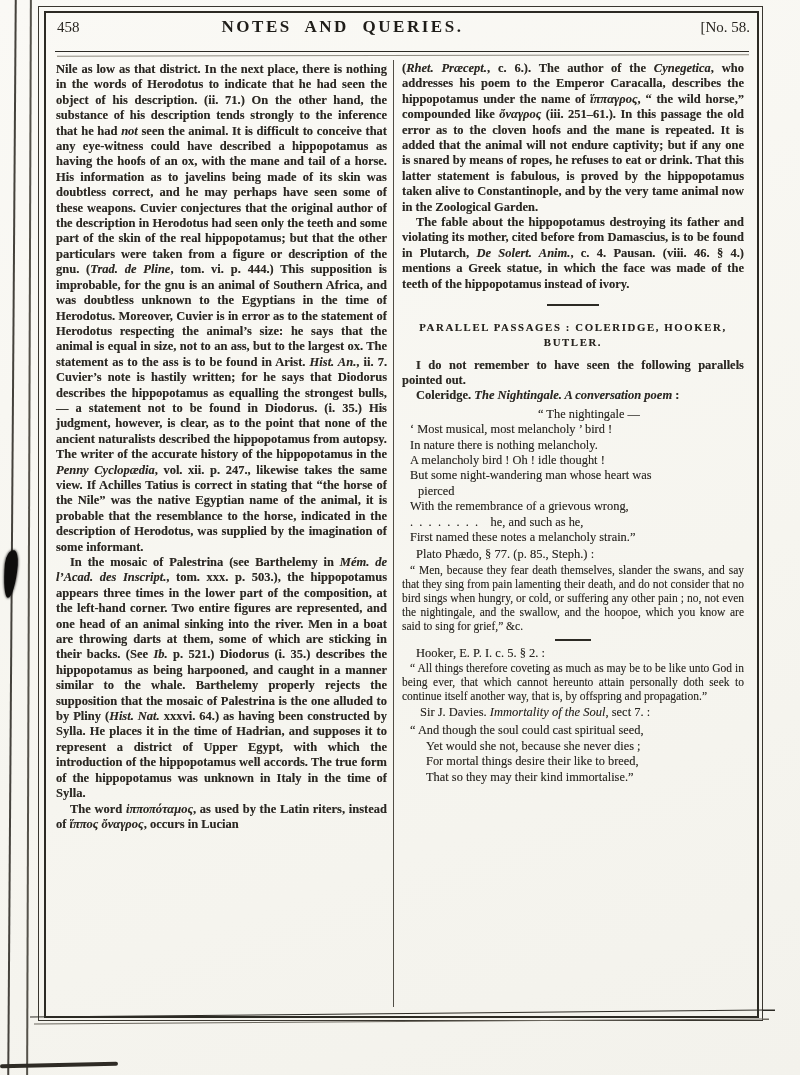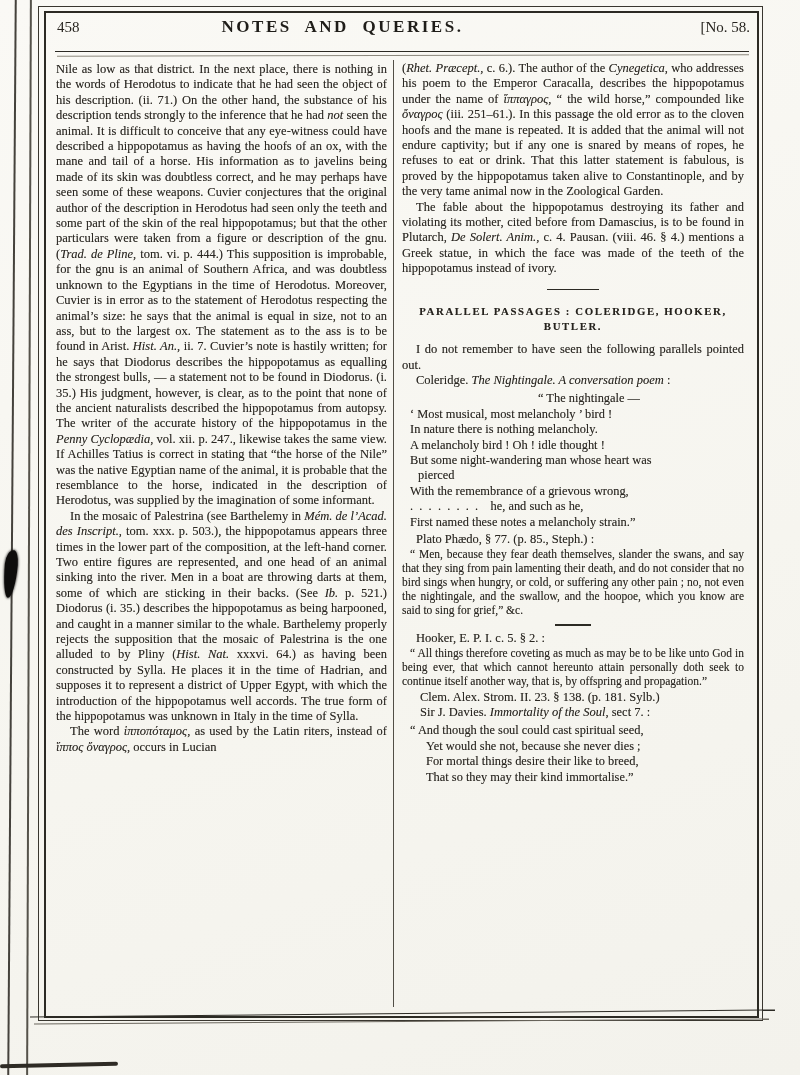--- a/index.html
+++ b/index.html
@@ -24,21 +24,21 @@
   .page-number{position:absolute;left:57px;top:19px;font-size:15px;color:#27241f;}
   .journal-title{position:absolute;left:0;top:17px;width:685px;text-align:center;font-size:17px;font-weight:bold;letter-spacing:2.5px;word-spacing:7px;color:#1f1d19;}
   .issue-number{position:absolute;right:50px;top:19px;font-size:15px;color:#27241f;}
   .header-rule{position:absolute;left:55px;top:51px;width:694px;height:1px;background:#2c2a24;}
   .header-rule2{position:absolute;left:57px;top:55px;width:692px;height:1px;background:#8d897e;transform:rotate(-.12deg);}
   
   .col-divider{position:absolute;left:393px;top:60px;width:1px;height:947px;background:#514e46;}
   .col-left{position:absolute;left:56px;top:62px;width:331px;}
   .col-right{position:absolute;left:402px;top:61px;width:342px;}
   .body-text{font-size:12.5px;line-height:15.4px;text-align:justify;color:#2b2823;text-shadow:0 0 .4px rgba(43,40,35,.4);}
-  p.para{margin:0;text-indent:14px;}
+  p.para{margin:0;text-indent:14px;font-weight:bold;}
   p.para.no-indent{text-indent:0;}
   .it{font-style:italic;}
   .gk{font-style:italic;}
   .sig{float:right;font-size:13px;margin-right:2px;}
   
   .rule-center{width:52px;height:1.5px;background:#2c2a24;margin:12px auto 14px auto;}
   .sec-heading{text-align:center;font-weight:bold;font-size:10.8px;letter-spacing:1.6px;line-height:15px;color:#26231e;margin:0;}
   .sec-heading.second{margin-bottom:8px;}
   .intro{margin-top:2px;}
   .poem{margin:3px 0 2px 8px;font-size:12.4px;line-height:15.4px;color:#2b2823;text-shadow:0 0 .4px rgba(43,40,35,.4);}
@@ -105,21 +105,20 @@
   </div>
 
   <p class="cite-line">Plato Phædo, § 77. (p. 85., Steph.) :</p>
   <p class="quote">“ Men, because they fear death themselves, slander the swans, and say that they sing from pain lamenting their death, and do not consider that no bird sings when hungry, or cold, or suffering any other pain ; no, not even the nightingale, and the swallow, and the hoopoe, which you know are said to sing for grief,” &amp;c.</p>
 
   <div class="rule-small"></div>
 
   <p class="cite-line">Hooker, E. P. I. c. 5. § 2. :</p>
   <p class="quote">“ All things therefore coveting as much as may be to be like unto God in being ever, that which cannot hereunto attain personally doth seek to continue itself another way, that is, by offspring and propagation.”</p>
 
-  <p class="cite-line deep">Clem. Alex. Strom. II. 23. § 138. (p. 181. Sylb.)</p>
   <p class="cite-line deep"><span>Sir J. Davies.   </span><span class="it">Immortality of the Soul</span><span>, sect 7. :</span></p>
 
   <div class="poem poem2">
     <div class="poem-line first">“ And though the soul could cast spiritual seed,</div>
     <div class="poem-line">Yet would she not, because she never dies ;</div>
     <div class="poem-line">For mortal things desire their like to breed,</div>
     <div class="poem-line">That so they may their kind immortalise.”</div>
   </div>
 </div>
 

